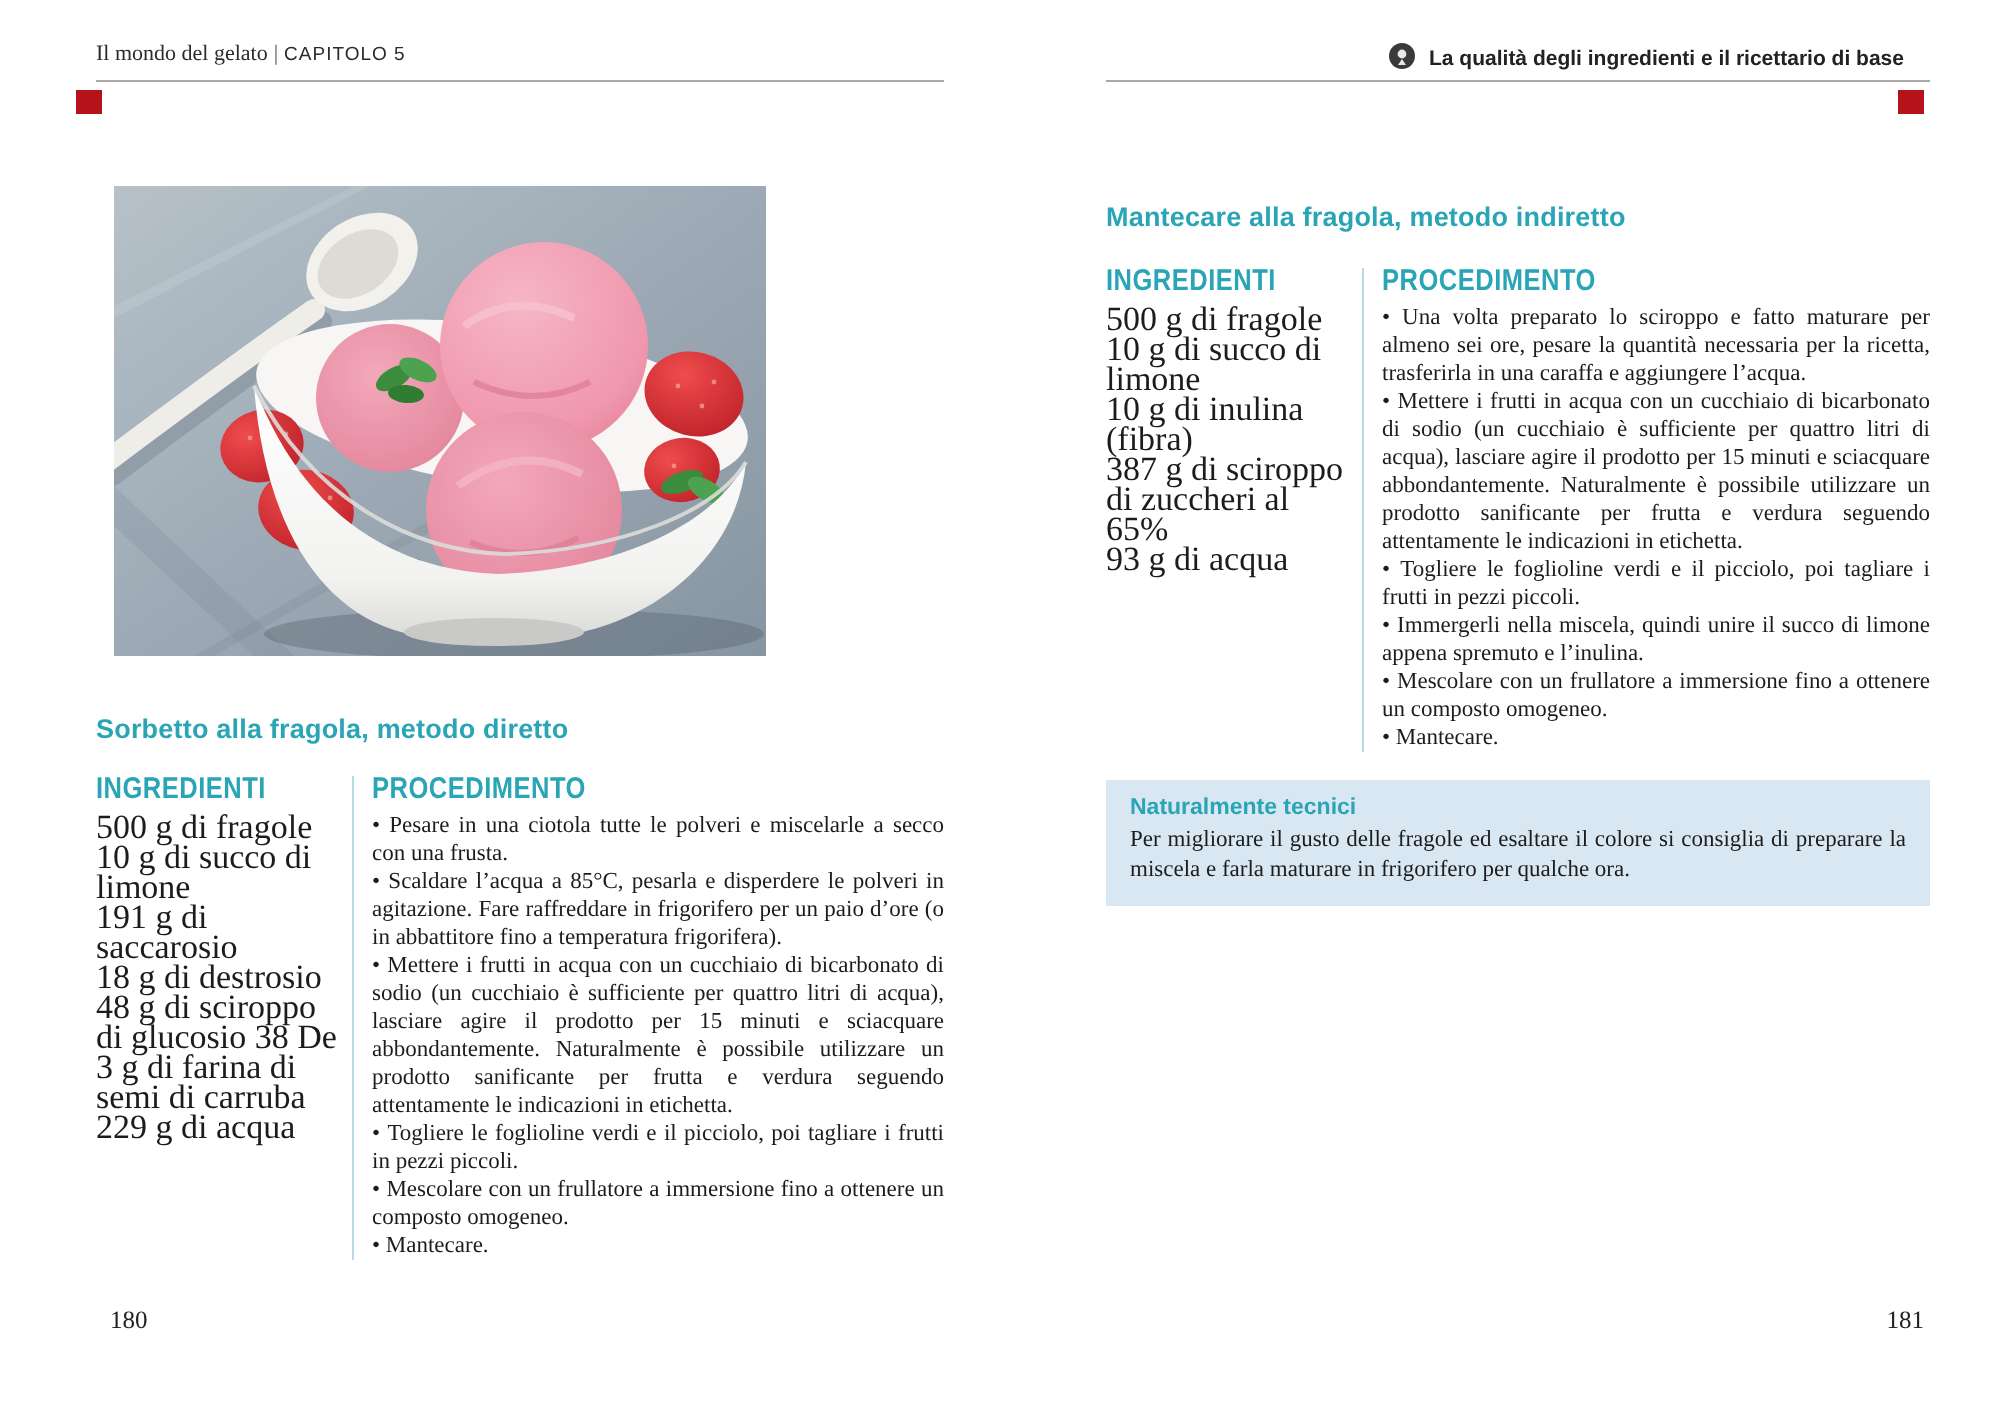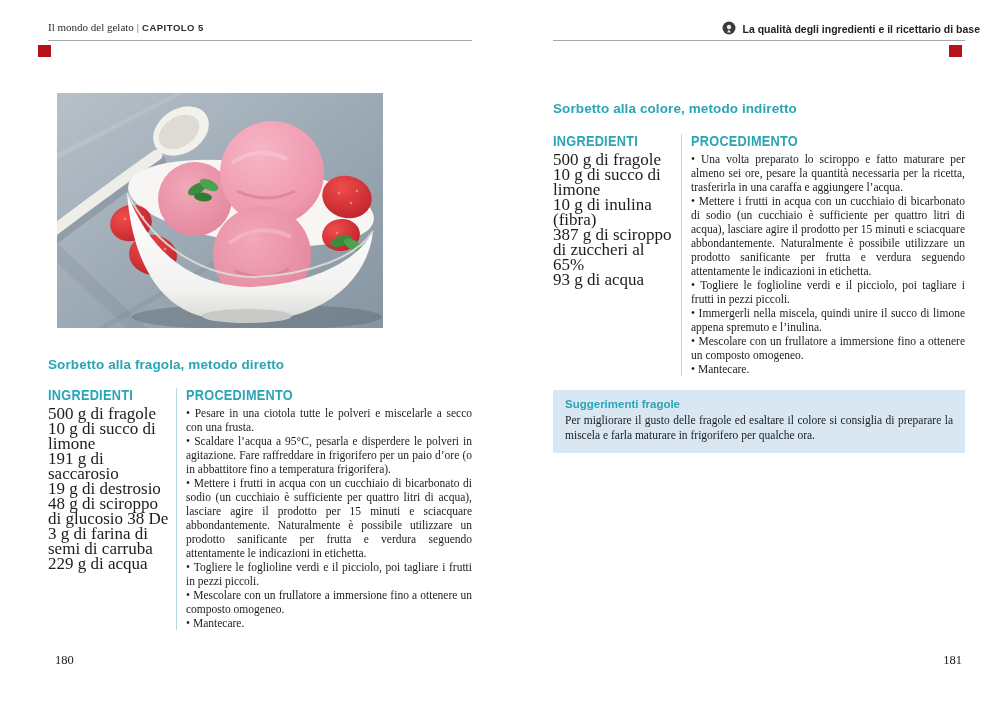--- a/index.html
+++ b/index.html
@@ -14,25 +14,25 @@
   .page { position: absolute; top: 0; width: 500px; height: 706px; }
   .page-left  { left: 0; }
   .page-right { left: 500px; }
 
   
   .running-head {
     position: absolute; top: 21px; height: 15px;
     font-size: 11px; color: #2b2b2b; white-space: nowrap;
   }
   .page-left  .running-head { left: 48px; }
-  .page-right .running-head { right: 20px; text-align: center; }
+  .page-right .running-head { right: 48px; text-align: center; }
   .rh-book { font-family: "Liberation Serif", serif; font-style: normal; }
   .rh-sep  { color: #555; padding: 0 3px; }
   .rh-chapter {
-    font-family: "Liberation Sans", sans-serif; font-weight: bold;
+    font-family: "Liberation Sans", sans-serif; font-weight: normal;
     font-size: 9.5px; letter-spacing: .5px;
   }
   .rh-right-text {
     font-family: "Liberation Sans", sans-serif; font-weight: bold;
     font-size: 10.5px; color: #222; vertical-align: middle;
   }
   .badge-icon { display: inline-block; vertical-align: middle; margin-right: 7px; }
   .head-rule { position: absolute; top: 40px; height: 0; border-top: 1px solid #a9a9a9; }
   .page-left  .head-rule { left: 48px;  width: 424px; }
   .page-right .head-rule { left: 53px;  width: 412px; }
@@ -209,33 +209,33 @@
     <h2 class="recipe-title" style="color:#2aa5b5">Sorbetto alla fragola, metodo diretto</h2>
 
     <div class="recipe-cols">
       <div class="col-ingredients">
         <h3 class="section-heading" style="color:#2aa5b5"><span>INGREDIENTI</span></h3>
         <ul class="plain-list">
 
         <li>500 g di fragole</li>
             <li>10 g di succo di limone</li>
             <li>191 g di saccarosio</li>
-            <li>19 g di destrosio</li>
+            <li>18 g di destrosio</li>
             <li>48 g di sciroppo di glucosio 38 De</li>
             <li>3 g di farina di semi di carruba</li>
             <li>229 g di acqua</li>
           </ul>
       </div>
       <div class="col-divider"></div>
       <div class="col-procedure">
         <h3 class="section-heading" style="color:#2aa5b5"><span>PROCEDIMENTO</span></h3>
         <ul class="steps">
 
         <li>Pesare in una ciotola tutte le polveri e miscelarle a secco con una frusta.</li>
-            <li>Scaldare l’acqua a 95°C, pesarla e disperdere le polveri in agitazione. Fare raffreddare in frigorifero per un paio d’ore (o in abbattitore fino a temperatura frigorifera).</li>
+            <li>Scaldare l’acqua a 85°C, pesarla e disperdere le polveri in agitazione. Fare raffreddare in frigorifero per un paio d’ore (o in abbattitore fino a temperatura frigorifera).</li>
             <li>Mettere i frutti in acqua con un cucchiaio di bicarbonato di sodio (un cucchiaio è sufficiente per quattro litri di acqua), lasciare agire il prodotto per 15 minuti e sciacquare abbondantemente. Naturalmente è possibile utilizzare un prodotto sanificante per frutta e verdura seguendo attentamente le indicazioni in etichetta.</li>
             <li>Togliere le foglioline verdi e il picciolo, poi tagliare i frutti in pezzi piccoli.</li>
             <li>Mescolare con un frullatore a immersione fino a ottenere un composto omogeneo.</li>
             <li>Mantecare.</li>
           </ul>
       </div>
     </div>
 
     <div class="page-number">180</div>
   </section>
@@ -247,21 +247,21 @@
         <svg width="14" height="14" viewBox="0 0 14 14">
           <circle cx="7" cy="7" r="6.5" fill="#3a3a3a"></circle>
           <circle cx="7" cy="6" r="2.2" fill="#e8e8e8"></circle>
           <path d="M7,8.5 L5,11.5 L9,11.5 Z" fill="#e8e8e8"></path>
         </svg>
       </span><span class="rh-right-text">La qualità degli ingredienti e il ricettario di base</span>
     </div>
     <div class="head-rule"></div>
     <div class="edge-marker" style="background:#b5121b"></div>
 
-    <h2 class="recipe-title" style="color:#2aa5b5">Sorbetto alla colore, metodo indiretto</h2>
+    <h2 class="recipe-title" style="color:#2aa5b5">Mantecare alla fragola, metodo indiretto</h2>
 
     <div class="recipe-cols">
       <div class="col-ingredients">
         <h3 class="section-heading" style="color:#2aa5b5"><span>INGREDIENTI</span></h3>
         <ul class="plain-list">
 
         <li>500 g di fragole</li>
             <li>10 g di succo di limone</li>
             <li>10 g di inulina (fibra)</li>
             <li>387 g di sciroppo di zuccheri al 65%</li>
@@ -277,21 +277,21 @@
             <li>Mettere i frutti in acqua con un cucchiaio di bicarbonato di sodio (un cucchiaio è sufficiente per quattro litri di acqua), lasciare agire il prodotto per 15 minuti e sciacquare abbondantemente. Naturalmente è possibile utilizzare un prodotto sanificante per frutta e verdura seguendo attentamente le indicazioni in etichetta.</li>
             <li>Togliere le foglioline verdi e il picciolo, poi tagliare i frutti in pezzi piccoli.</li>
             <li>Immergerli nella miscela, quindi unire il succo di limone appena spremuto e l’inulina.</li>
             <li>Mescolare con un frullatore a immersione fino a ottenere un composto omogeneo.</li>
             <li>Mantecare.</li>
           </ul>
       </div>
     </div>
 
     <div class="tips-box" style="background:#d9e7f3">
-      <h4 class="tips-title" style="color:#2aa5b5">Suggerimenti fragole</h4>
+      <h4 class="tips-title" style="color:#2aa5b5">Naturalmente tecnici</h4>
       <div>
 
       <p>Per migliorare il gusto delle fragole ed esaltare il colore si consiglia di preparare la miscela e farla maturare in frigorifero per qualche ora.</p>
         </div>
     </div>
 
     <div class="page-number">181</div>
   </section>
 
 </div>

